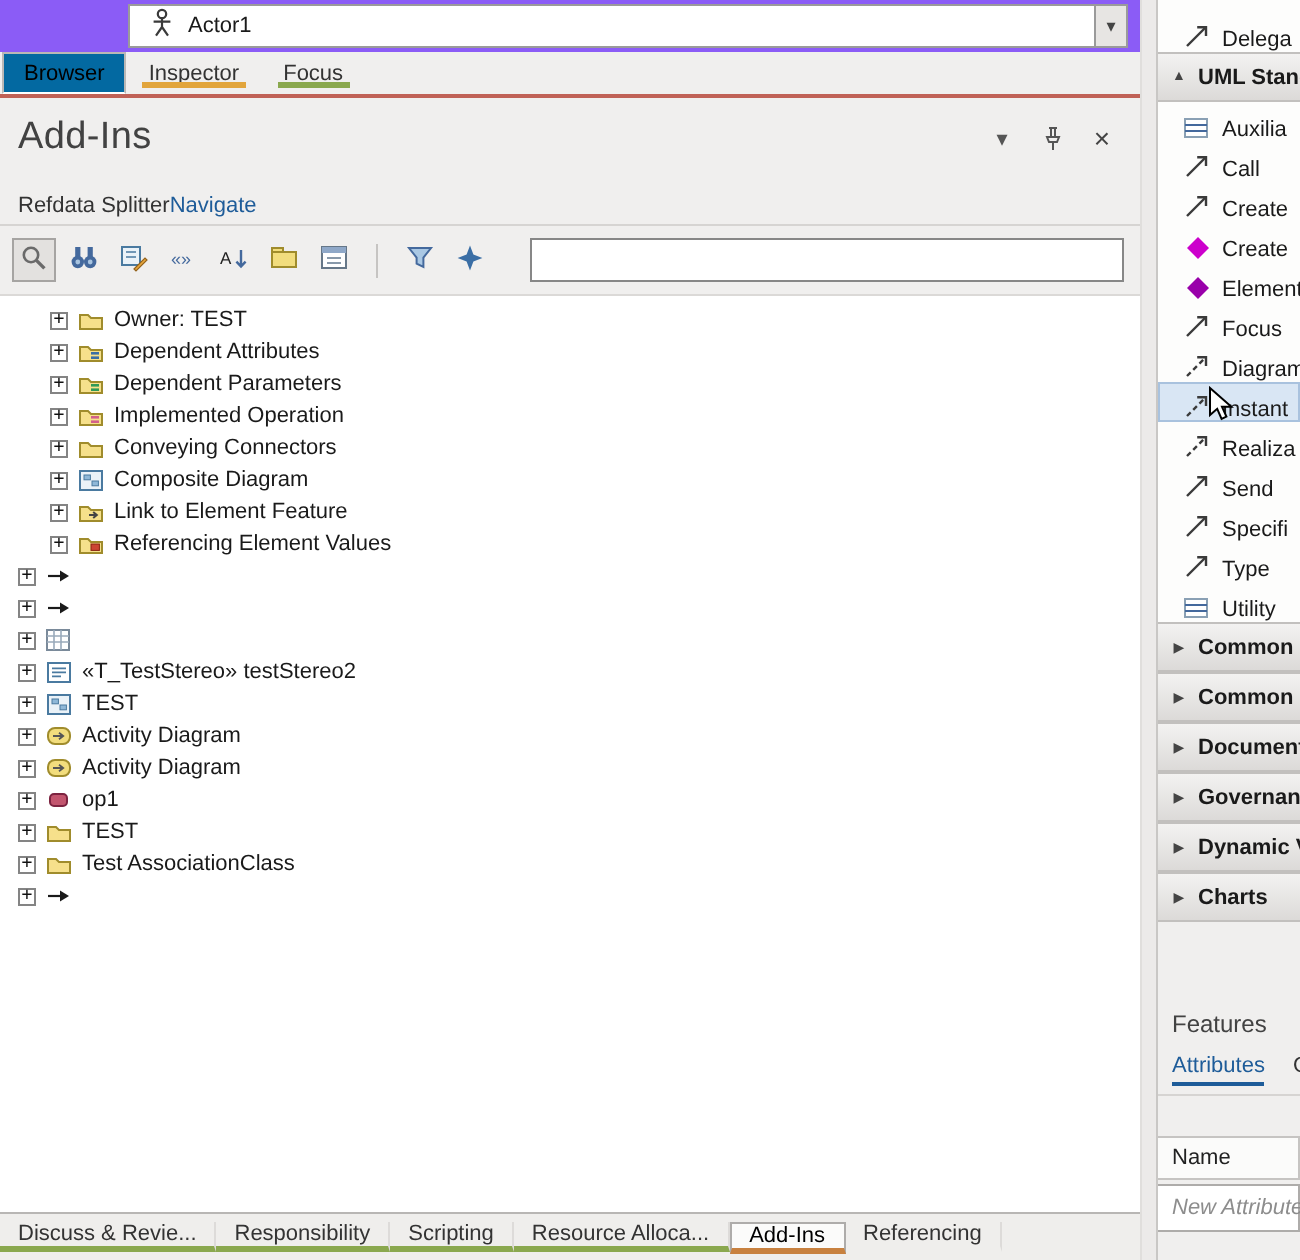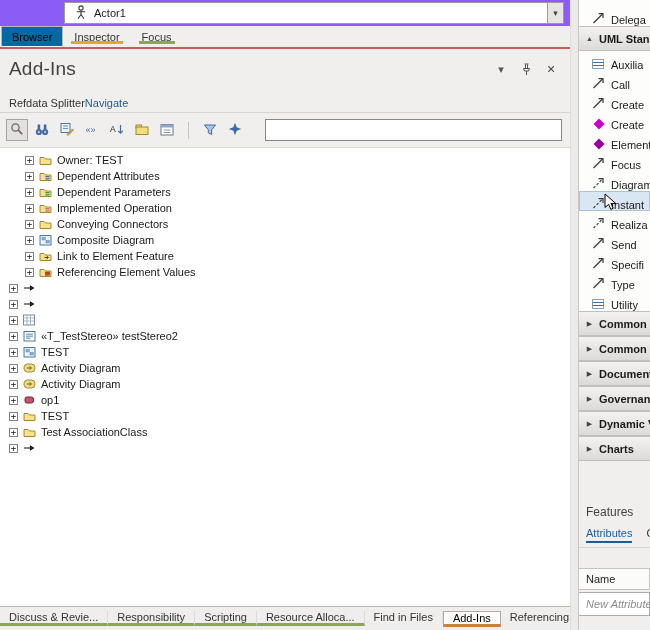--- a/index.html
+++ b/index.html
@@ -360,21 +360,20 @@
               <path d="M7,3.2 L11.5,6 L7,8.8 Z" fill="#1a1a1a"></path>
             </svg>
           </span>
         </div>
       </div>
     <div class="bottom-tabs" id="bottomTabs">
         <div class="btab" style="border-bottom-color:#8aa84e">Discuss &amp; Revie...</div>
         <div class="btab" style="border-bottom-color:#8aa84e">Responsibility</div>
         <div class="btab" style="border-bottom-color:#8aa84e">Scripting</div>
         <div class="btab" style="border-bottom-color:#8aa84e">Resource Alloca...</div>
-        <div class="btab" style="border-bottom-color:transparent">Find in Files</div>
         <div class="btab active" style="border-bottom-color:#c8813f">Add-Ins</div>
         <div class="btab" style="border-bottom-color:transparent">Referencing</div>
       </div>
   </div>
 
   <div class="splitter"></div>
 
   <div class="right">
     <div class="toolbox" id="toolbox">
         <div class="tbx-item top">

